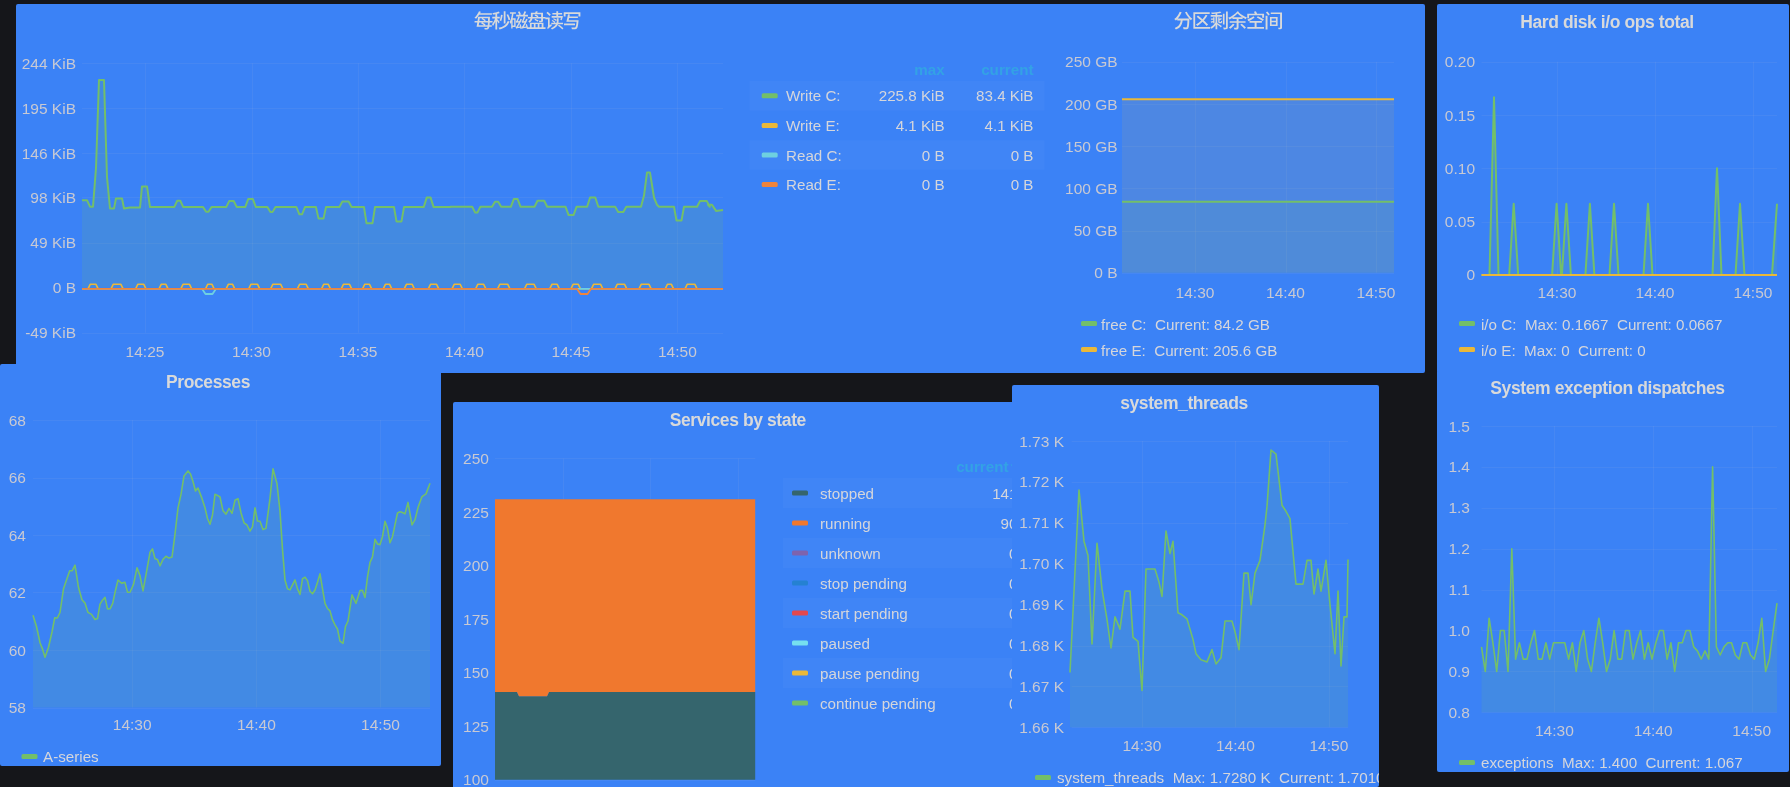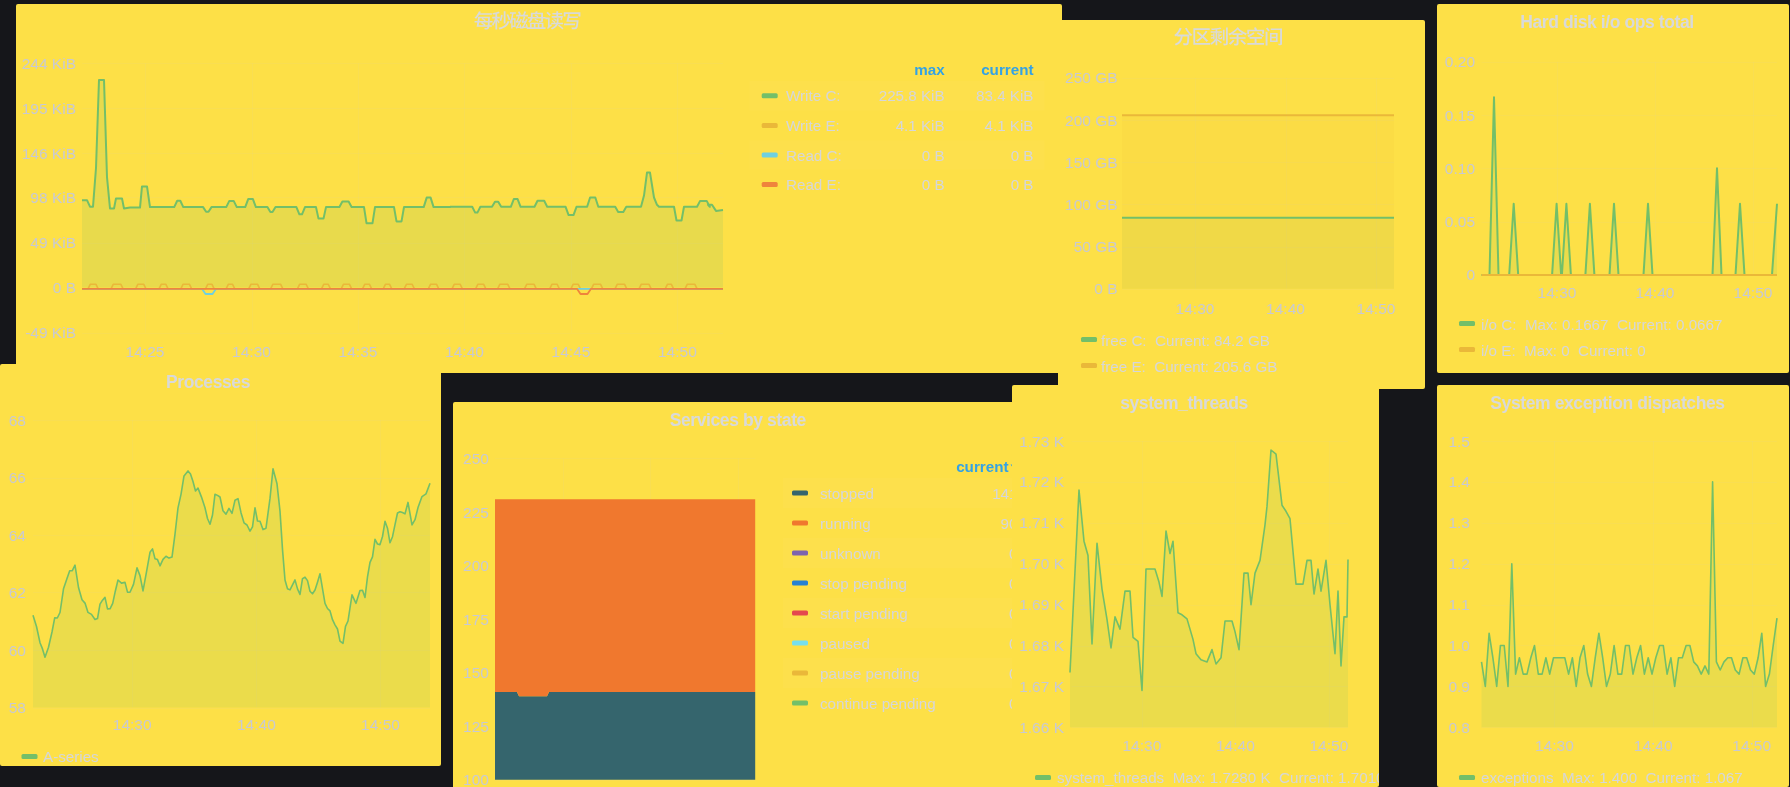--- a/index.html
+++ b/index.html
@@ -1,17 +1,17 @@
 <!DOCTYPE html>
 <html><head><meta charset="utf-8">
 <style>
 * { margin:0; padding:0; box-sizing:border-box; }
 html,body { width:1790px; height:787px; background:#15161a; overflow:hidden;
   font-family:"Liberation Sans", sans-serif; }
-.panel { position:absolute; background:#fde047; border-radius:2px; overflow:hidden; }
+.panel { position:absolute; background:#3b82f6; border-radius:2px; overflow:hidden; }
 </style></head>
 <body>
 <div class="panel" style="left:16px;top:4px;width:1046px;height:369px"><svg width="1046" height="369" viewBox="0 0 1046 369" font-family="Liberation Sans, sans-serif">
       <g transform="translate(457.8,23.8) scale(0.01950,-0.01950)">
         <path d="M732 488 727 351H578L617 391C584 423 521 462 463 488ZM39 354V269H180C168 186 155 108 142 48H702C697 24 692 10 686 2C676 -10 667 -13 649 -13C629 -13 586 -12 538 -8C550 -29 560 -61 561 -82C611 -85 662 -86 693 -82C725 -79 748 -70 769 -41C781 -26 790 1 797 48H924V131H807C810 169 813 215 816 269H963V354H820L826 528C826 540 827 572 827 572H218C212 505 203 430 192 354ZM390 446C443 421 504 384 543 351H286L303 488H434ZM714 131H570L604 168C569 201 504 242 445 272H724C721 215 718 168 714 131ZM370 232C423 205 485 166 525 131H253L275 272H412ZM266 850C214 724 127 596 34 517C58 504 100 477 119 462C172 515 226 585 275 663H927V748H324C337 773 349 798 360 823Z" fill="#d8d9da"></path>
       </g>
       <g transform="translate(475.5,23.8) scale(0.01950,-0.01950)">
         <path d="M486 674C472 567 447 451 413 377C435 368 474 350 493 338C527 418 556 541 573 658ZM770 664C815 577 859 462 875 387L962 418C944 493 900 605 852 691ZM834 353C761 155 605 52 358 4C378 -17 399 -54 409 -81C675 -18 842 101 922 327ZM628 844V225H718V844ZM368 833C289 799 160 769 47 751C57 731 70 699 73 678C113 683 156 690 199 698V563H39V474H187C148 367 86 246 26 178C41 155 62 116 72 90C117 147 162 233 199 324V-83H291V354C320 309 352 256 366 226L421 301C403 326 318 428 291 456V474H425V563H291V717C339 728 384 741 423 756Z" fill="#d8d9da"></path>
       </g>
       <g transform="translate(493.2,23.8) scale(0.01950,-0.01950)">
@@ -71,21 +71,21 @@
       <rect x="733.5" y="136.2" width="295.0" height="29.6" fill="rgba(255,255,255,0.028)"></rect>
       <rect x="745.7" y="148.5" width="16" height="5" rx="1.5" fill="#6ed0e0"></rect>
       <text x="770.0" y="156.5" text-anchor="start" font-size="15.2" fill="#d5d6db" font-weight="normal">Read C:</text>
       <text x="928.6" y="156.5" text-anchor="end" font-size="15.2" fill="#d5d6db" font-weight="normal">0 B</text>
       <text x="1017.5" y="156.5" text-anchor="end" font-size="15.2" fill="#d5d6db" font-weight="normal">0 B</text>
       <rect x="745.7" y="178.1" width="16" height="5" rx="1.5" fill="#ef843c"></rect>
       <text x="770.0" y="186.1" text-anchor="start" font-size="15.2" fill="#d5d6db" font-weight="normal">Read E:</text>
       <text x="928.6" y="186.1" text-anchor="end" font-size="15.2" fill="#d5d6db" font-weight="normal">0 B</text>
       <text x="1017.5" y="186.1" text-anchor="end" font-size="15.2" fill="#d5d6db" font-weight="normal">0 B</text>
     </svg></div>
-<div class="panel" style="left:1058px;top:20px;width:367px;height:369px"><svg width="367" height="369" viewBox="0 0 367 369" font-family="Liberation Sans, sans-serif">
+<div class="panel" style="left:1058px;top:4px;width:367px;height:369px"><svg width="367" height="369" viewBox="0 0 367 369" font-family="Liberation Sans, sans-serif">
       <g transform="translate(115.5,23.8) scale(0.01950,-0.01950)">
         <path d="M680 829 592 795C646 683 726 564 807 471H217C297 562 369 677 418 799L317 827C259 675 157 535 39 450C62 433 102 396 120 376C144 396 168 418 191 443V377H369C347 218 293 71 61 -5C83 -25 110 -63 121 -87C377 6 443 183 469 377H715C704 148 692 54 668 30C658 20 646 18 627 18C603 18 545 18 484 23C501 -3 513 -44 515 -72C577 -75 637 -75 671 -72C707 -68 732 -59 754 -31C789 9 802 125 815 428L817 460C841 432 866 407 890 385C907 411 942 447 966 465C862 547 741 697 680 829Z" fill="#d8d9da"></path>
       </g>
       <g transform="translate(133.6,23.8) scale(0.01950,-0.01950)">
         <path d="M929 795H91V-55H955V36H183V704H929ZM261 572C334 512 417 442 495 371C412 291 319 221 224 167C246 150 282 113 298 94C388 152 479 225 563 309C647 231 722 155 771 95L846 165C794 225 715 300 628 377C698 455 762 539 815 627L726 663C680 584 624 508 559 437C480 505 399 572 327 628Z" fill="#d8d9da"></path>
       </g>
       <g transform="translate(151.7,23.8) scale(0.01950,-0.01950)">
         <path d="M676 723V164H761V723ZM836 837V30C836 14 830 8 814 8C798 7 745 7 691 9C704 -17 716 -56 720 -81C801 -82 851 -79 884 -64C916 -49 928 -24 928 30V837ZM51 323 71 255 178 288V230H248V546H178V480H67V413H178V351ZM533 842C429 809 237 789 77 780C87 760 97 727 100 706C164 708 232 713 300 719V650H52V570H300V279C237 177 132 74 37 20C57 4 86 -29 100 -50C168 -4 240 68 300 148V-77H388V164C454 114 536 49 574 13L625 91C590 117 456 208 388 249V570H637V650H388V730C466 740 540 754 599 773ZM436 544V320C436 256 449 237 510 237C521 237 559 237 571 237C616 237 634 259 641 339C622 343 595 353 581 364C579 306 576 297 562 297C554 297 527 297 521 297C507 297 505 300 505 321V386C546 403 591 425 628 449L577 502C559 485 533 467 505 452V544Z" fill="#d8d9da"></path>
       </g>
       <g transform="translate(169.8,23.8) scale(0.01950,-0.01950)">
@@ -252,21 +252,21 @@
       <text x="52.0" y="306.9" text-anchor="end" font-size="15.5" fill="#c8c9d3" font-weight="normal">1.67 K</text>
       <text x="52.0" y="347.8" text-anchor="end" font-size="15.5" fill="#c8c9d3" font-weight="normal">1.66 K</text>
       <text x="129.9" y="366.0" text-anchor="middle" font-size="15.5" fill="#c8c9d3" font-weight="normal">14:30</text>
       <text x="223.4" y="366.0" text-anchor="middle" font-size="15.5" fill="#c8c9d3" font-weight="normal">14:40</text>
       <text x="316.9" y="366.0" text-anchor="middle" font-size="15.5" fill="#c8c9d3" font-weight="normal">14:50</text>
       <path d="M58.0,342.3 L58.0,287.5 L67.0,105.1 L72.0,156.2 L76.0,170.5 L80.0,258.9 L85.0,158.2 L90.0,204.1 L95.0,234.3 L99.0,263.0 L103.0,231.9 L108.0,244.1 L113.0,206.1 L118.0,206.1 L121.0,252.3 L126.0,256.4 L130.0,305.5 L134.0,184.0 L143.0,184.0 L147.0,197.1 L150.0,211.4 L154.0,146.0 L158.0,168.5 L161.0,156.2 L166.0,227.8 L170.0,229.8 L175.0,233.9 L181.0,254.4 L184.0,268.7 L189.0,274.8 L195.0,276.9 L200.0,264.6 L204.0,278.9 L209.0,272.8 L213.0,236.0 L220.0,236.0 L223.0,246.6 L227.0,264.6 L232.0,188.1 L236.0,188.1 L239.0,219.6 L243.0,188.1 L248.0,175.4 L253.0,139.8 L255.0,121.4 L259.0,65.0 L264.0,69.1 L270.0,120.2 L274.0,126.3 L278.0,133.7 L284.0,199.1 L291.0,199.1 L295.0,175.4 L299.0,175.4 L302.0,209.0 L306.0,184.0 L309.0,206.1 L314.0,175.4 L318.0,219.6 L323.0,268.7 L326.0,206.1 L329.0,280.9 L332.0,231.9 L335.0,231.9 L336.0,174.6 L336.0,342.3 Z" fill="#73bf69" fill-opacity="0.13" stroke="none"></path>
       <path d="M58.0,287.5 L67.0,105.1 L72.0,156.2 L76.0,170.5 L80.0,258.9 L85.0,158.2 L90.0,204.1 L95.0,234.3 L99.0,263.0 L103.0,231.9 L108.0,244.1 L113.0,206.1 L118.0,206.1 L121.0,252.3 L126.0,256.4 L130.0,305.5 L134.0,184.0 L143.0,184.0 L147.0,197.1 L150.0,211.4 L154.0,146.0 L158.0,168.5 L161.0,156.2 L166.0,227.8 L170.0,229.8 L175.0,233.9 L181.0,254.4 L184.0,268.7 L189.0,274.8 L195.0,276.9 L200.0,264.6 L204.0,278.9 L209.0,272.8 L213.0,236.0 L220.0,236.0 L223.0,246.6 L227.0,264.6 L232.0,188.1 L236.0,188.1 L239.0,219.6 L243.0,188.1 L248.0,175.4 L253.0,139.8 L255.0,121.4 L259.0,65.0 L264.0,69.1 L270.0,120.2 L274.0,126.3 L278.0,133.7 L284.0,199.1 L291.0,199.1 L295.0,175.4 L299.0,175.4 L302.0,209.0 L306.0,184.0 L309.0,206.1 L314.0,175.4 L318.0,219.6 L323.0,268.7 L326.0,206.1 L329.0,280.9 L332.0,231.9 L335.0,231.9 L336.0,174.6" fill="none" stroke="#73bf69" stroke-width="1.6" stroke-linejoin="round" stroke-opacity="1.0"></path>
       <rect x="23.0" y="390.0" width="16" height="5" rx="1.5" fill="#73bf69"></rect>
       <text x="45.0" y="398.0" text-anchor="start" font-size="15.2" fill="#d5d6db" font-weight="normal">system_threads&nbsp; Max: 1.7280 K&nbsp; Current: 1.7010</text>
     </svg></div>
-<div class="panel" style="left:1437px;top:385px;width:352px;height:402px"><svg width="352" height="402" viewBox="0 0 352 402" font-family="Liberation Sans, sans-serif">
+<div class="panel" style="left:1437px;top:370px;width:352px;height:402px"><svg width="352" height="402" viewBox="0 0 352 402" font-family="Liberation Sans, sans-serif">
       <text x="170.5" y="23.5" text-anchor="middle" font-size="17.5" fill="#d8d9da" font-weight="bold" letter-spacing="-0.4">System exception dispatches</text>
       <line x1="44.5" y1="56.5" x2="340.0" y2="56.5" stroke="rgba(204,204,220,0.08)" stroke-width="1"></line>
       <line x1="44.5" y1="97.5" x2="340.0" y2="97.5" stroke="rgba(204,204,220,0.08)" stroke-width="1"></line>
       <line x1="44.5" y1="138.5" x2="340.0" y2="138.5" stroke="rgba(204,204,220,0.08)" stroke-width="1"></line>
       <line x1="44.5" y1="179.5" x2="340.0" y2="179.5" stroke="rgba(204,204,220,0.08)" stroke-width="1"></line>
       <line x1="44.5" y1="220.5" x2="340.0" y2="220.5" stroke="rgba(204,204,220,0.08)" stroke-width="1"></line>
       <line x1="44.5" y1="260.5" x2="340.0" y2="260.5" stroke="rgba(204,204,220,0.08)" stroke-width="1"></line>
       <line x1="44.5" y1="301.5" x2="340.0" y2="301.5" stroke="rgba(204,204,220,0.08)" stroke-width="1"></line>
       <line x1="44.5" y1="342.5" x2="340.0" y2="342.5" stroke="rgba(204,204,220,0.08)" stroke-width="1"></line>
       <line x1="117.5" y1="56.0" x2="117.5" y2="342.3" stroke="rgba(204,204,220,0.08)" stroke-width="1"></line>

